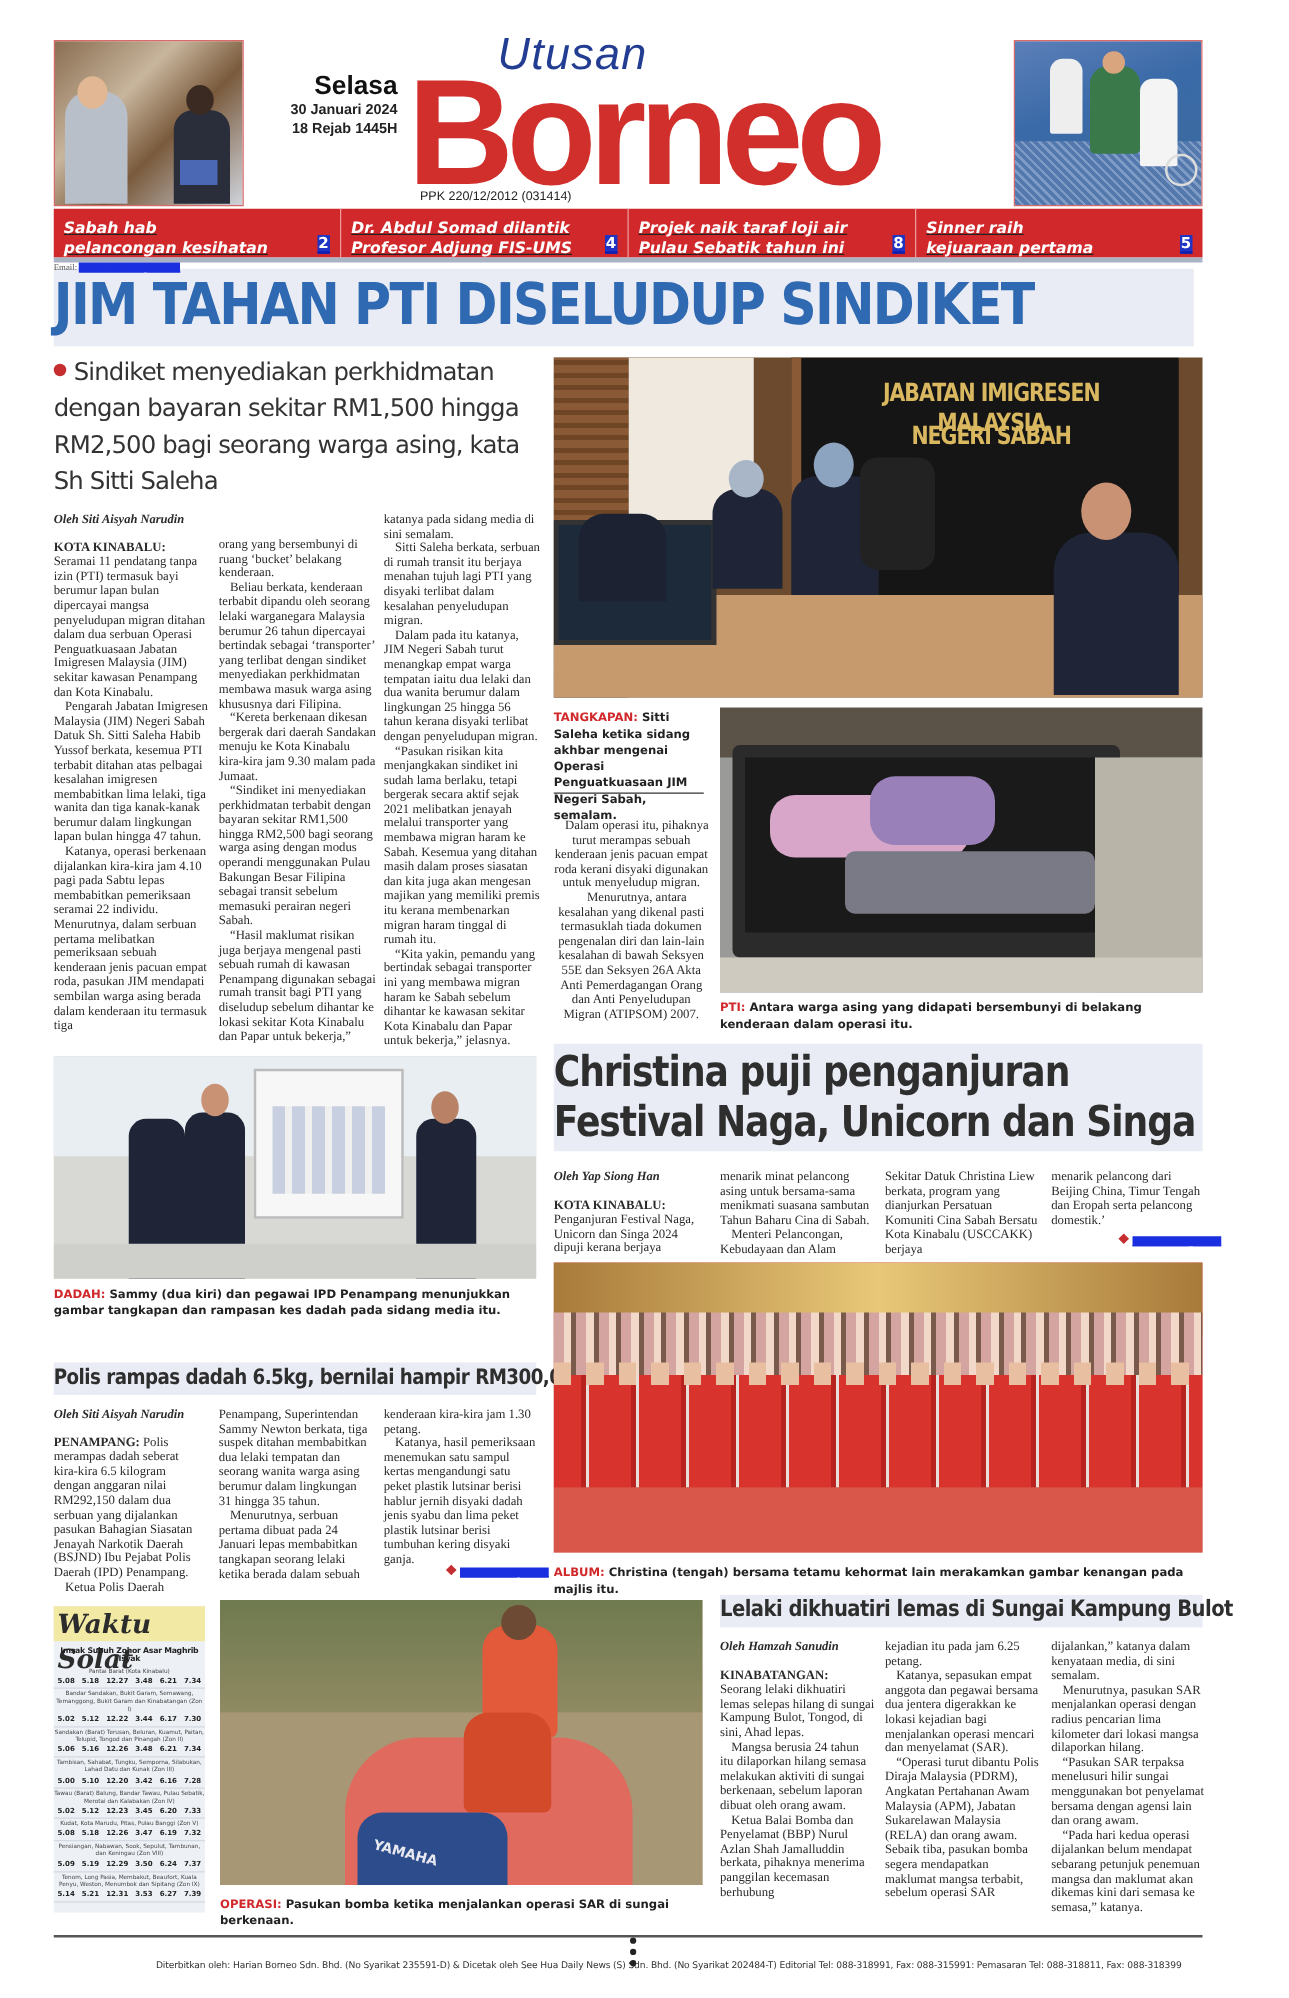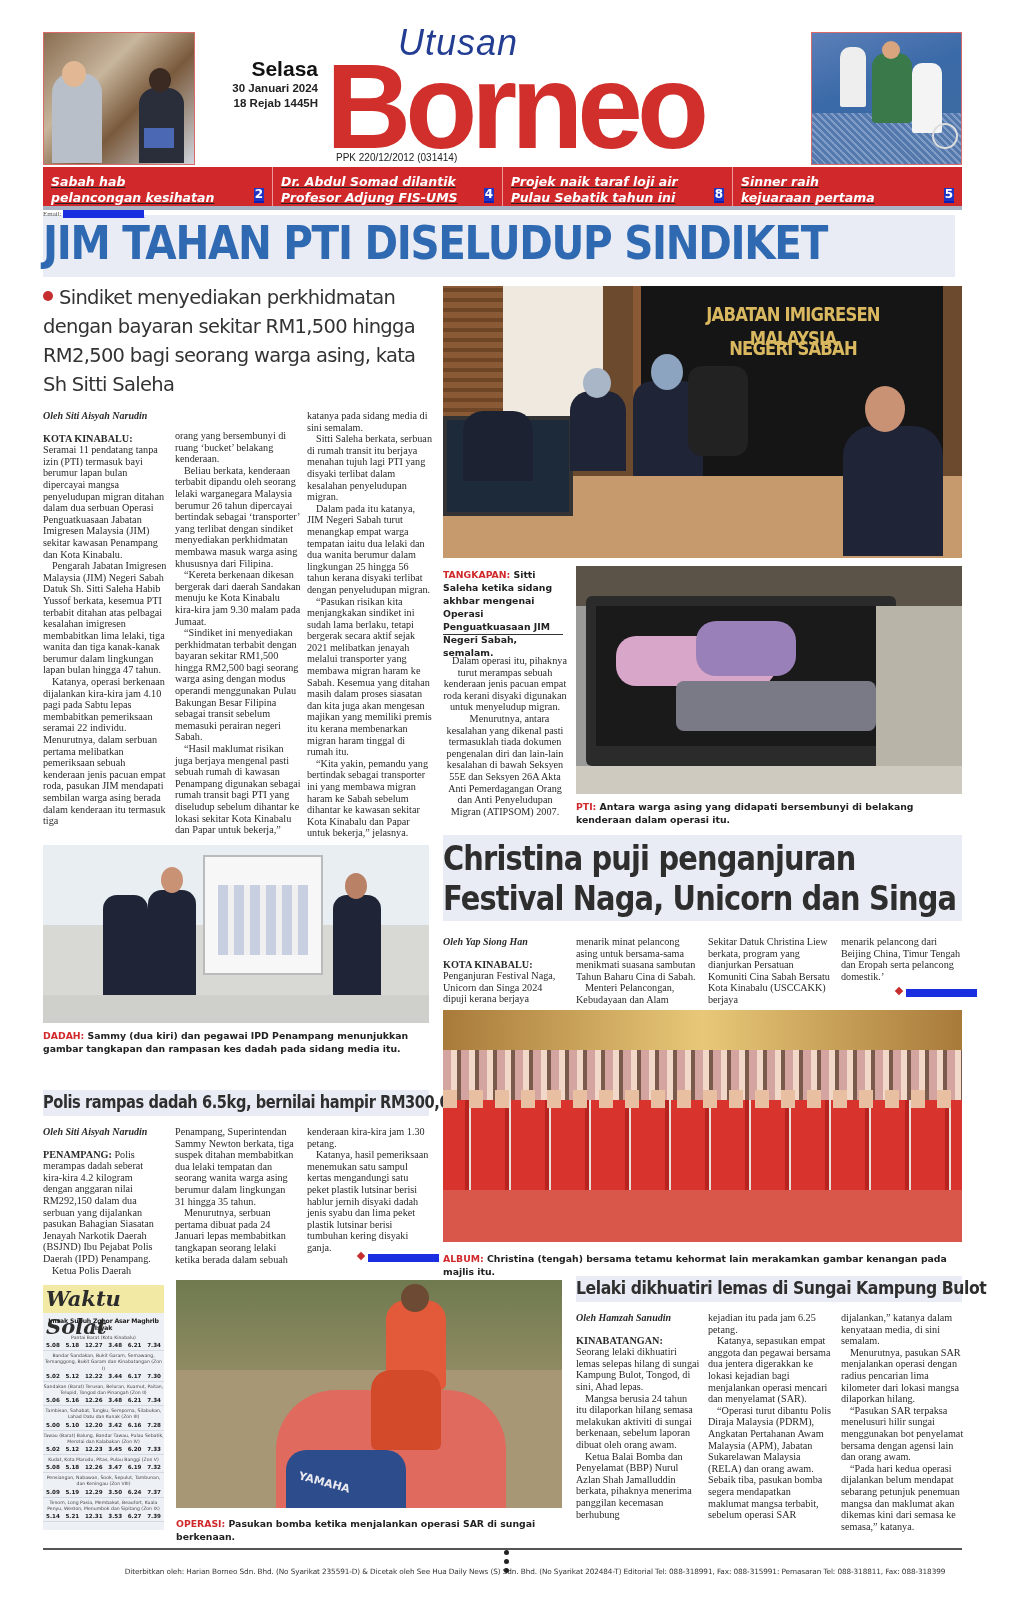--- a/index.html
+++ b/index.html
@@ -211,21 +211,21 @@
   <span class="lbl">DADAH:</span>
   <span>Sammy (dua kiri) dan pegawai IPD Penampang menunjukkan gambar tangkapan dan rampasan kes dadah pada sidang media itu.</span>
 </div>
 
 <div class="abs subhead-band" style="left:43px;top:1090px;width:386px;height:26px;"></div>
 <div class="abs subhead" style="left:43px;top:1092px;font-size:17px;transform:scaleX(0.86);letter-spacing:-0.5px;">Polis rampas dadah 6.5kg, bernilai hampir RM300,000</div>
 
 <div class="abs col" style="left:43px;top:1126px;width:120px;">
   <div class="byline">Oleh Siti Aisyah Narudin</div>
   <span class="dateline">PENAMPANG:</span>
-  <span>Polis merampas dadah seberat kira-kira 4.2 kilogram dengan anggaran nilai RM292,150 dalam dua serbuan yang dijalankan pasukan Bahagian Siasatan Jenayah Narkotik Daerah (BSJND) Ibu Pejabat Polis Daerah (IPD) Penampang.</span>
+  <span>Polis merampas dadah seberat kira-kira 6.5 kilogram dengan anggaran nilai RM292,150 dalam dua serbuan yang dijalankan pasukan Bahagian Siasatan Jenayah Narkotik Daerah (BSJND) Ibu Pejabat Polis Daerah (IPD) Penampang.</span>
   <p>Ketua Polis Daerah</p>
 </div>
 <div class="abs col" style="left:175px;top:1126px;width:123px;">
   <p class="noind">Penampang, Superintendan Sammy Newton berkata, tiga suspek ditahan membabitkan dua lelaki tempatan dan seorang wanita warga asing berumur dalam lingkungan 31 hingga 35 tahun.</p>
   <p>Menurutnya, serbuan pertama dibuat pada 24 Januari lepas membabitkan tangkapan seorang lelaki ketika berada dalam sebuah</p>
 </div>
 <div class="abs col" style="left:307px;top:1126px;width:123px;">
   <p class="noind">kenderaan kira-kira jam 1.30 petang.</p>
   <p>Katanya, hasil pemeriksaan menemukan satu sampul kertas mengandungi satu peket plastik lutsinar berisi hablur jernih disyaki dadah jenis syabu dan lima peket plastik lutsinar berisi tumbuhan kering disyaki ganja.</p>
 </div>

